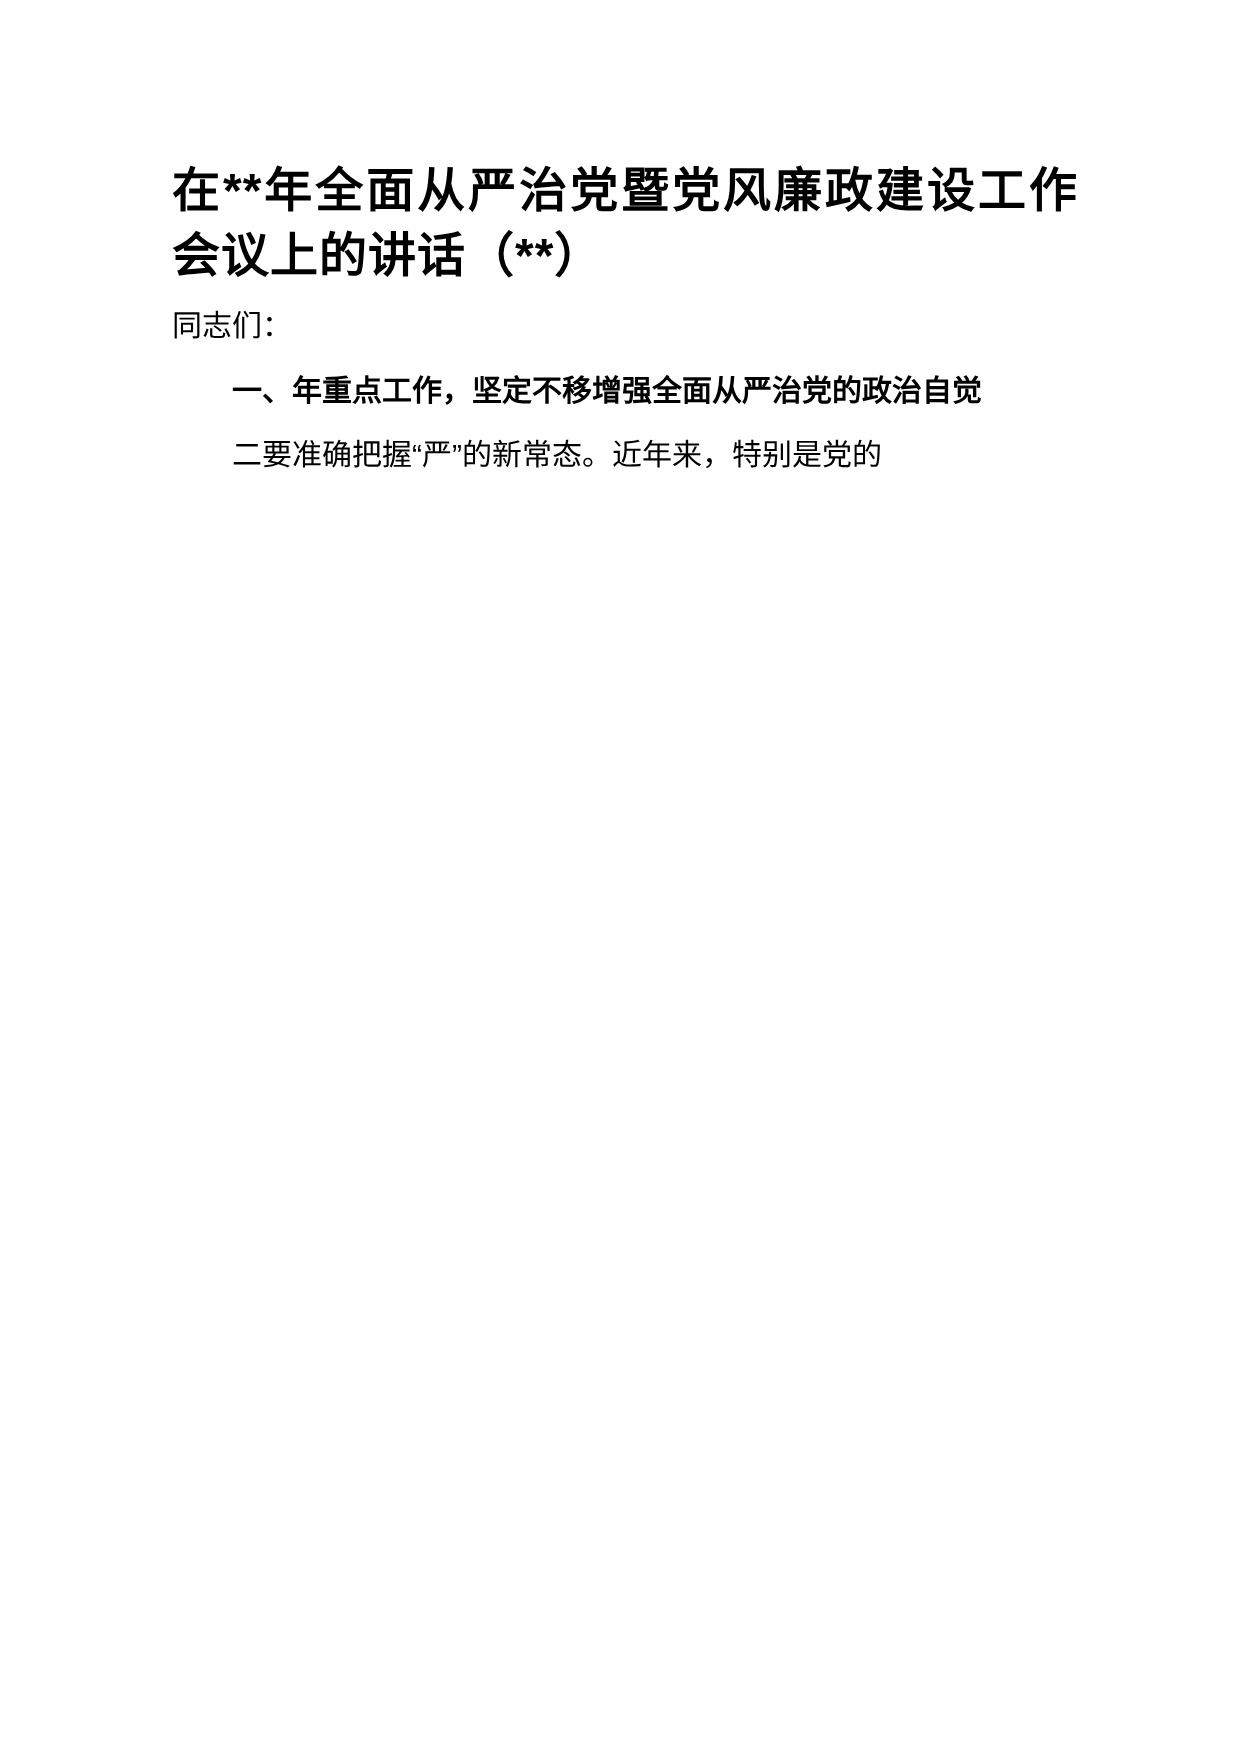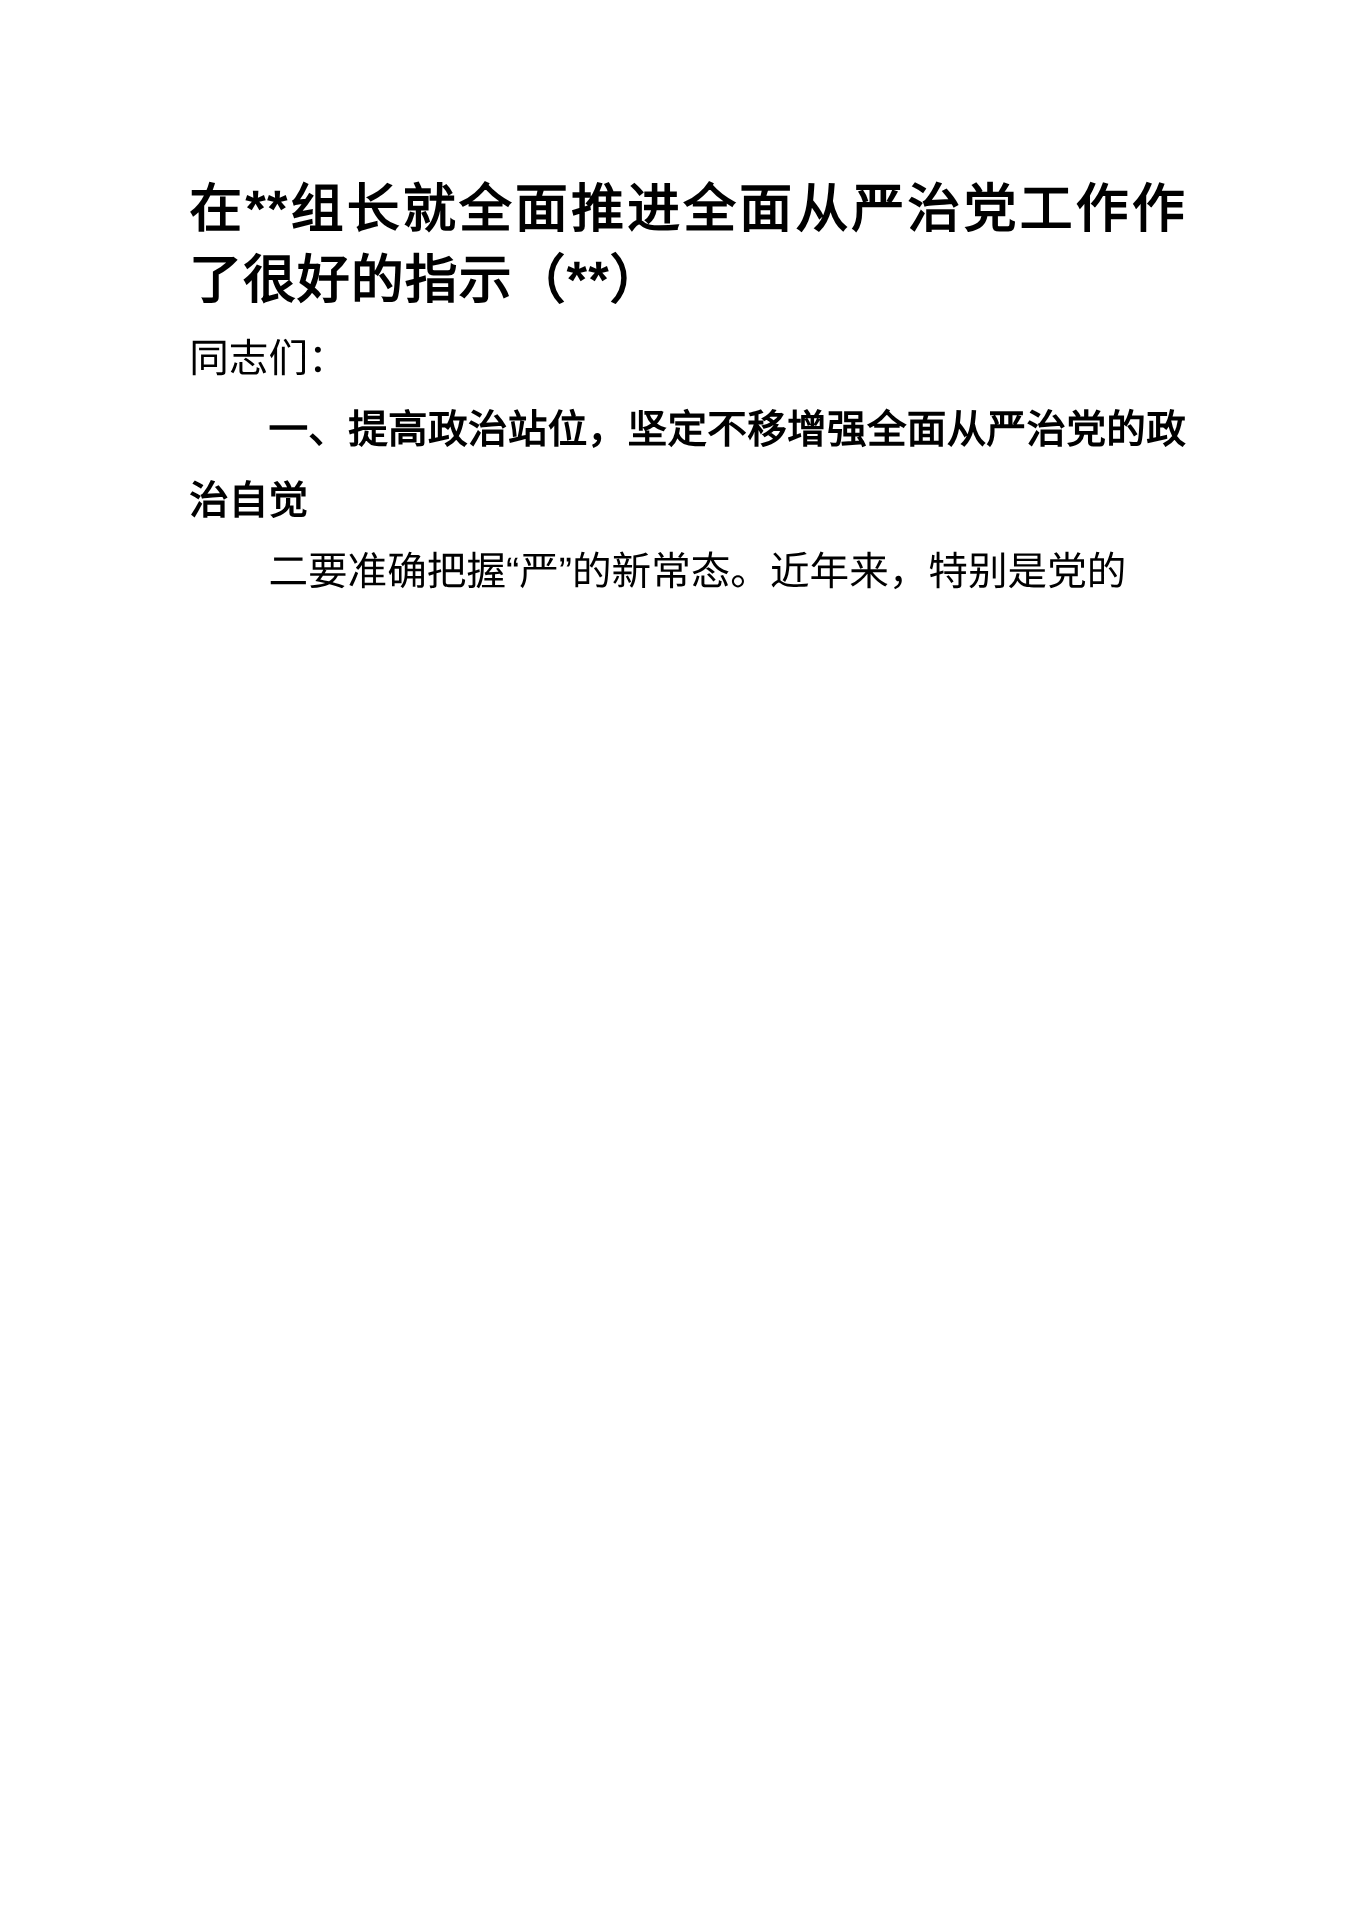--- a/index.html
+++ b/index.html
@@ -25,39 +25,39 @@
   .doc-title {
     font-size: 48px;
     line-height: 65px;
     font-weight: bold;
     text-align: justify;
     text-justify: inter-ideograph;
     margin: 0 0 6px 0;
     letter-spacing: 1px;
   }
   .para {
-    font-size: 36px;
+    font-size: 30px;
     line-height: 64.5px;
     text-align: justify;
     text-justify: inter-ideograph;
     margin: 0;
     font-weight: normal;
   }
   .para.indent {
     text-indent: 2em;
   }
   .para.bold {
     font-weight: bold;
   }
 </style>
 </head>
 <body>
 
 <div class="page">
   <div class="content">
-    <h1 class="doc-title">在**组长就全面推进全面从严治党工作作了很好的指示（**）</h1>
+    <h1 class="doc-title">在**年全面从严治党暨党风廉政建设工作会议上的讲话（**）</h1>
     <div>
         <p class="para">同志们：</p>
-        <p class="para indent bold">一、提高政治站位，坚定不移增强全面从严治党的政治自觉</p>
+        <p class="para indent bold">一、年重点工作，坚定不移增强全面从严治党的政治自觉</p>
         <p class="para indent">二要准确把握“严”的新常态。近年来，特别是党的</p>
       </div>
   </div>
 </div>
 
 </body></html>

